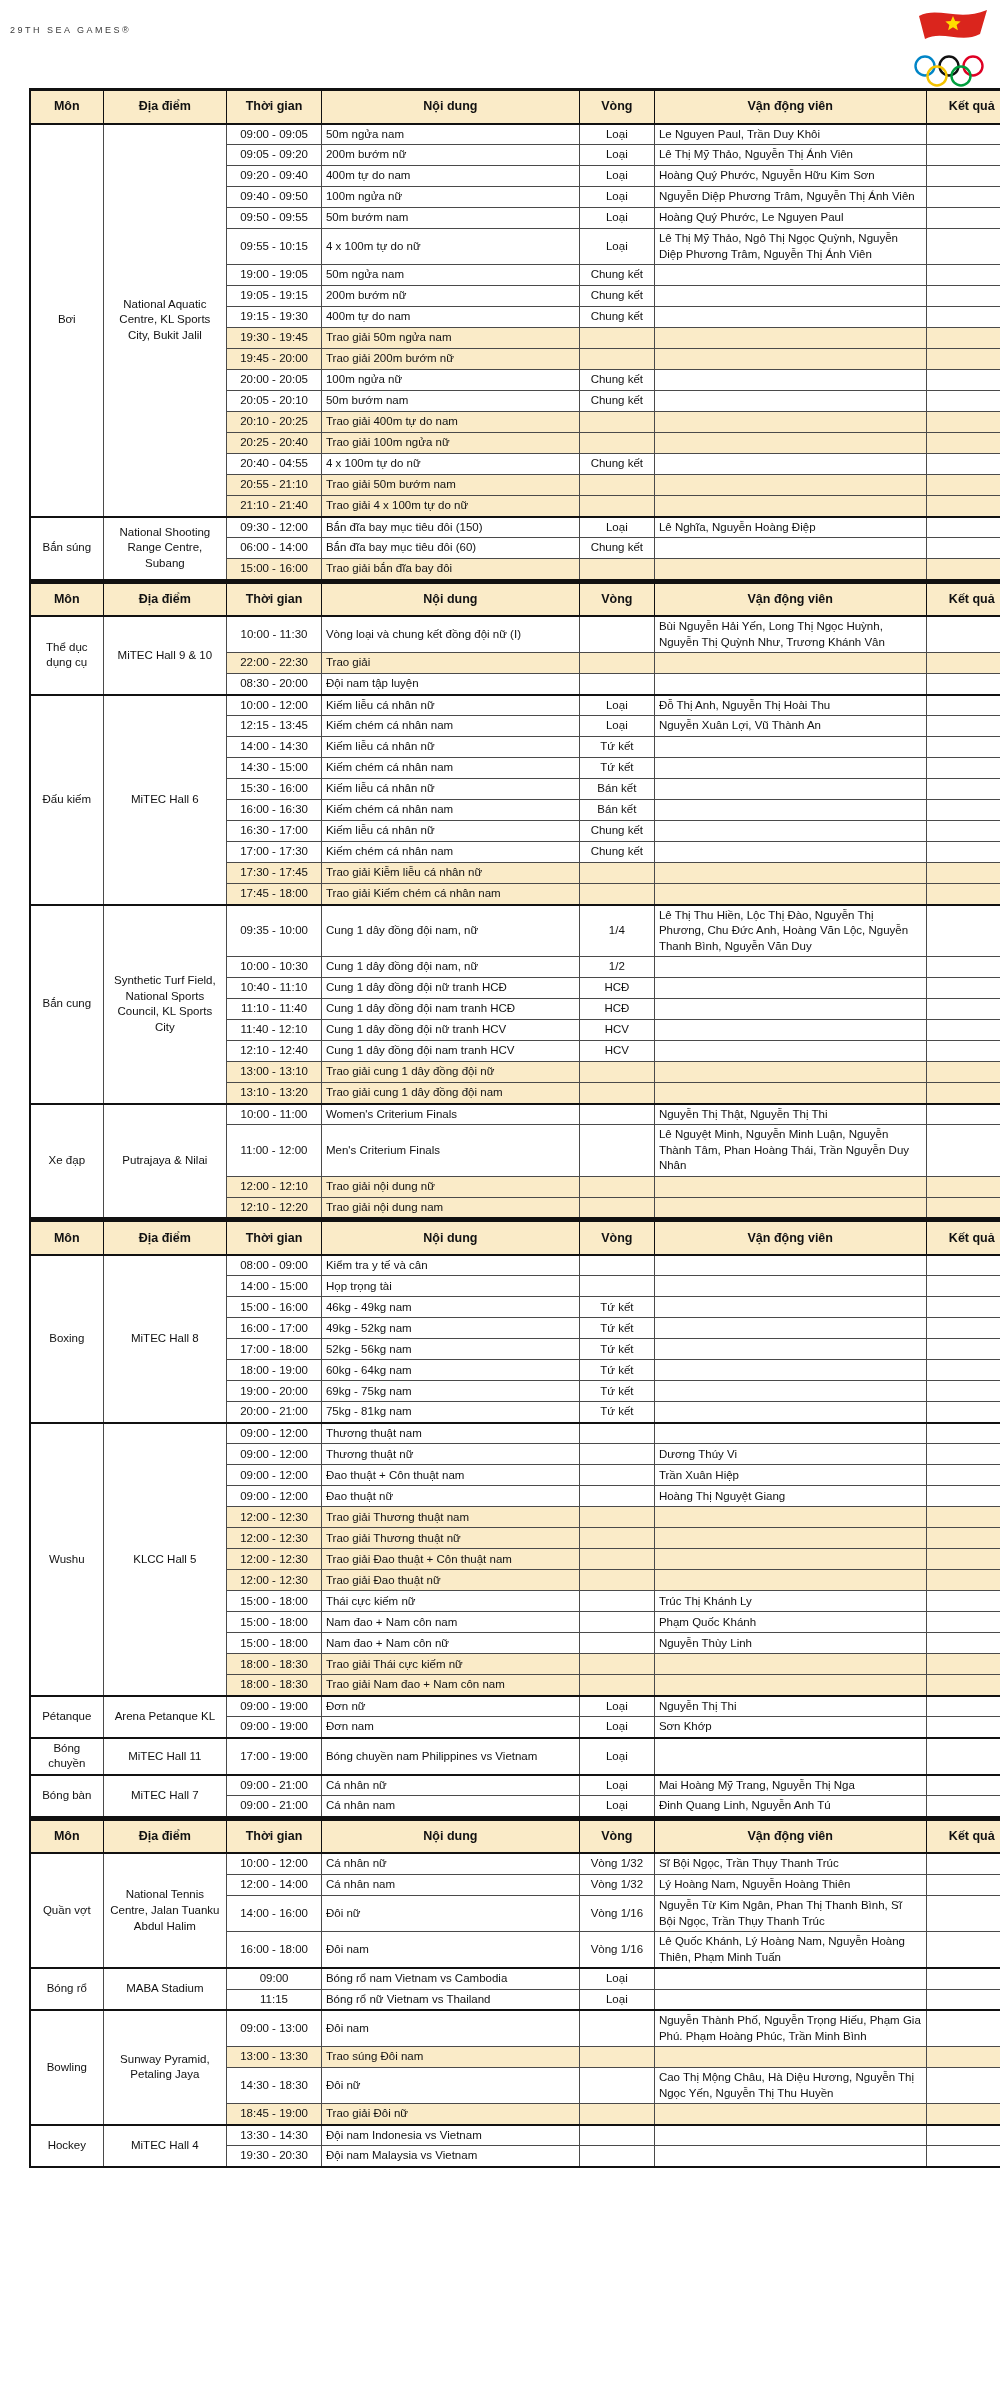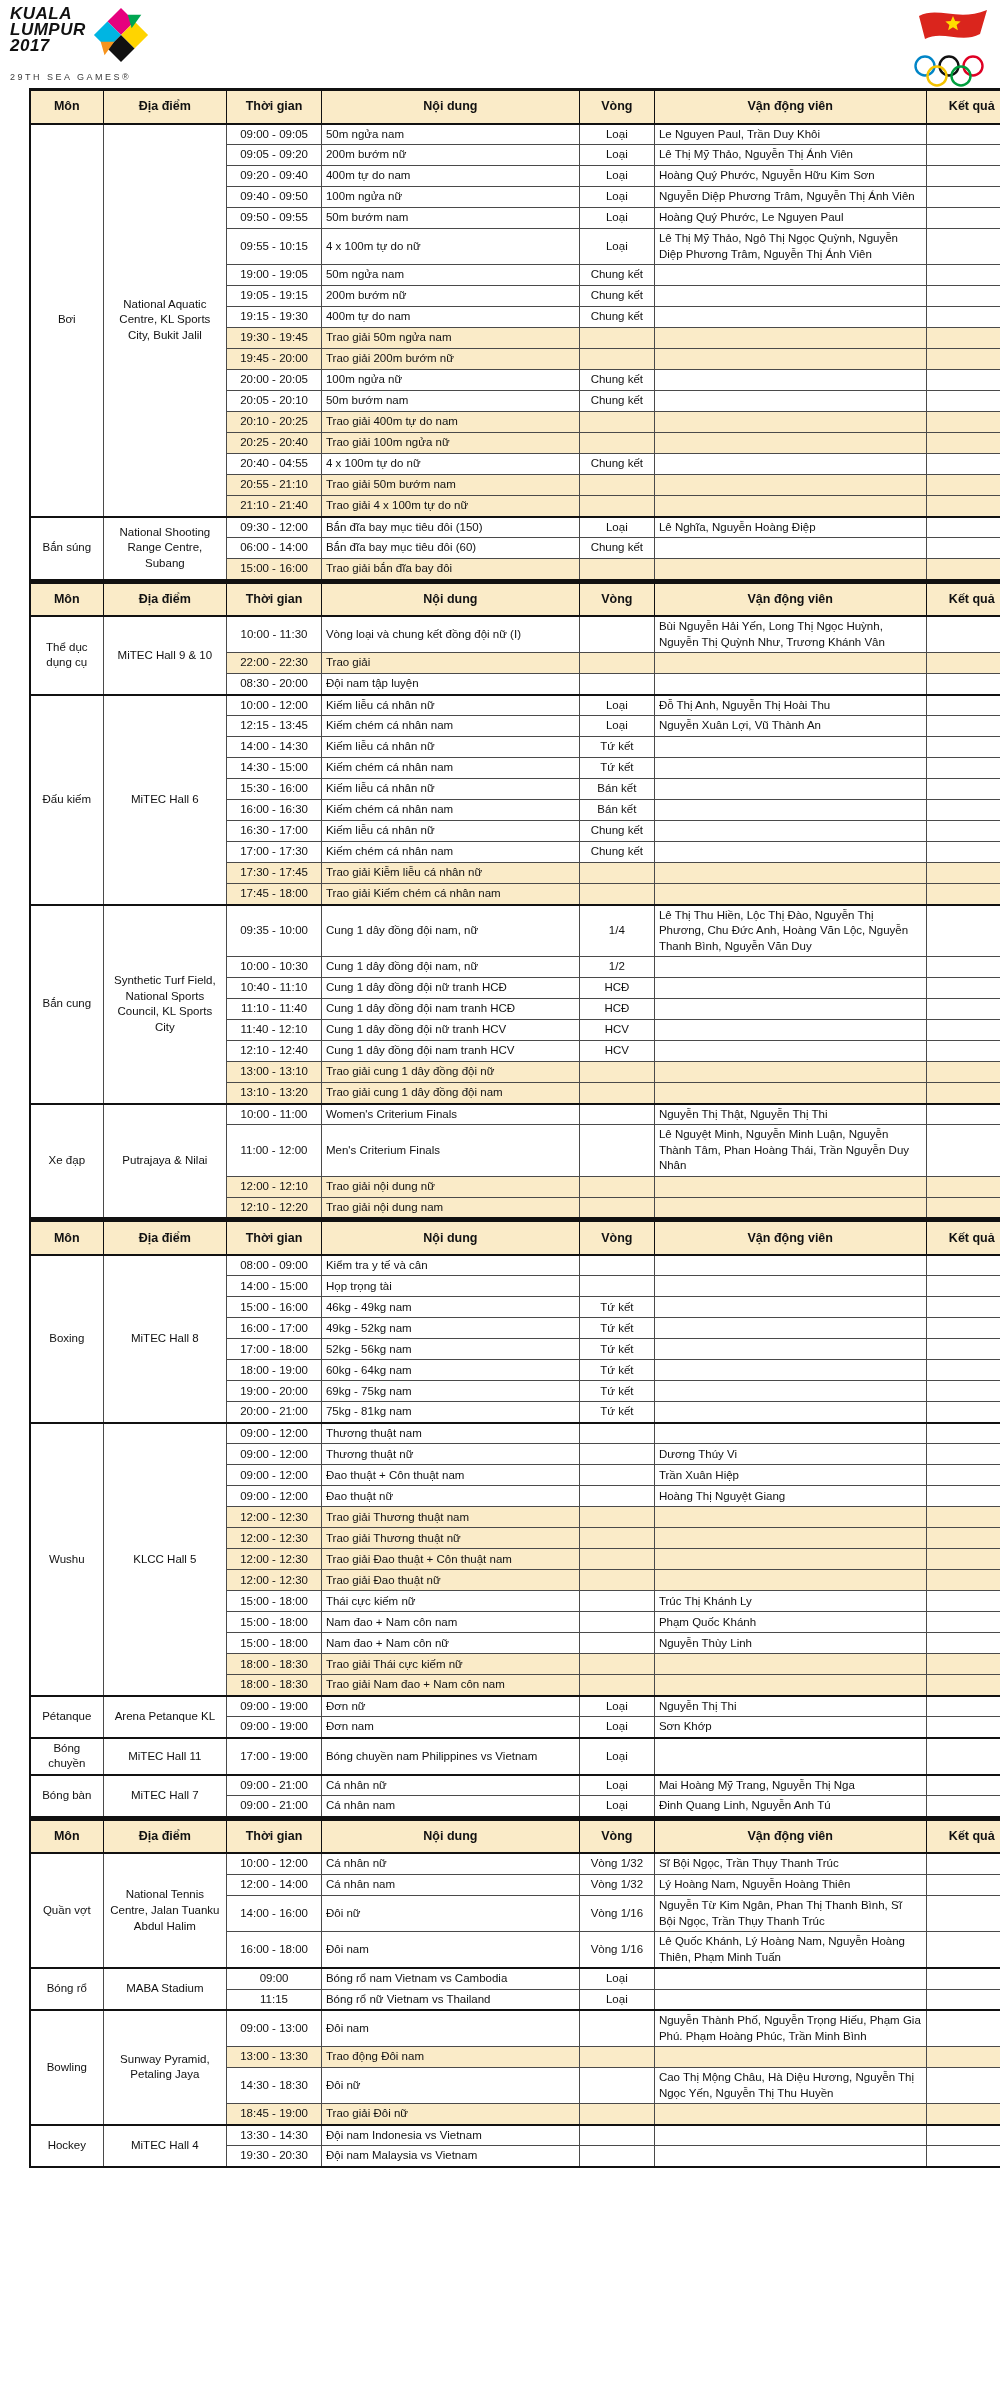--- a/index.html
+++ b/index.html
@@ -29,21 +29,21 @@
   .logo-block{width:235px;display:flex;flex-direction:column;}
   .logo-top{display:flex;align-items:flex-start;}
   .logo-words{
     font-weight:bold;
     font-style:italic;
     font-size:17px;
     line-height:0.95;
     letter-spacing:0.5px;
   }
   .logo-sub{
-    margin-top:4px;
+    margin-top:19px;
     font-size:9px;
     letter-spacing:2.5px;
     color:#3a3a3a;
     white-space:nowrap;
   }
   .title-block{
     flex:1;
     text-align:center;
     padding-top:8px;
   }
@@ -100,37 +100,20 @@
   col.w3{width:26.1%;} col.w4{width:7.6%;} col.w5{width:27.5%;}
   col.w6{width:9.3%;}
 </style>
 </head>
 <body>
 
 <div class="page">
 
   <div class="hdr">
     <div class="logo-block">
-      <div class="logo-top">
-        <div class="logo-words">
-          <div>KUALA</div>
-          <div>LUMPUR</div>
-          <div>2017</div>
-        </div>
-        <span style="margin-left:6px;">
-          <svg width="58" height="58" viewBox="0 0 60 60" aria-hidden="true">
-            <polygon points="30,2 44,16 30,30 16,16" fill="#E6007E"></polygon>
-            <polygon points="44,16 58,30 44,44 30,30" fill="#FFD400"></polygon>
-            <polygon points="16,16 30,30 16,44 2,30" fill="#00B5E2"></polygon>
-            <polygon points="30,30 44,44 30,58 16,44" fill="#111111"></polygon>
-            <polygon points="37,9 51,9 41,23" fill="#00A651"></polygon>
-            <polygon points="9,37 23,37 13,51" fill="#F7941D"></polygon>
-          </svg>
-        </span>
-      </div>
       <div class="logo-sub">29TH SEA GAMES®</div>
     </div>
 
     <div class="title-block">
     </div>
 
     <div class="right-block">
       <span>
         <svg width="74" height="40" viewBox="0 0 74 40" aria-hidden="true">
           <path d="M3,8 C22,-2 42,14 71,2 L64,26 C46,36 26,22 9,31 Z" fill="#DA251D"></path>
@@ -820,21 +803,21 @@
             <td rowspan="4" class="c0">Bowling</td>
             <td rowspan="4" class="c1">Sunway Pyramid, Petaling Jaya</td>
             <td class="c2">09:00 - 13:00</td>
             <td class="c3">Đôi nam</td>
             <td class="c4"></td>
             <td class="c5">Nguyễn Thành Phố, Nguyễn Trọng Hiếu, Phạm Gia Phú. Phạm Hoàng Phúc, Trần Minh Bình</td>
             <td class="c6"></td>
           </tr>
           <tr class="hl">
             <td class="c2">13:00 - 13:30</td>
-            <td class="c3">Trao động Đôi nam</td>
+            <td class="c3">Trao súng Đôi nam</td>
             <td class="c4"></td>
             <td class="c5"></td>
             <td class="c6"></td>
           </tr>
           <tr>
             <td class="c2">14:30 - 18:30</td>
             <td class="c3">Đôi nữ</td>
             <td class="c4"></td>
             <td class="c5">Cao Thị Mộng Châu, Hà Diệu Hương, Nguyễn Thị Ngọc Yến, Nguyễn Thị Thu Huyền</td>
             <td class="c6"></td>

